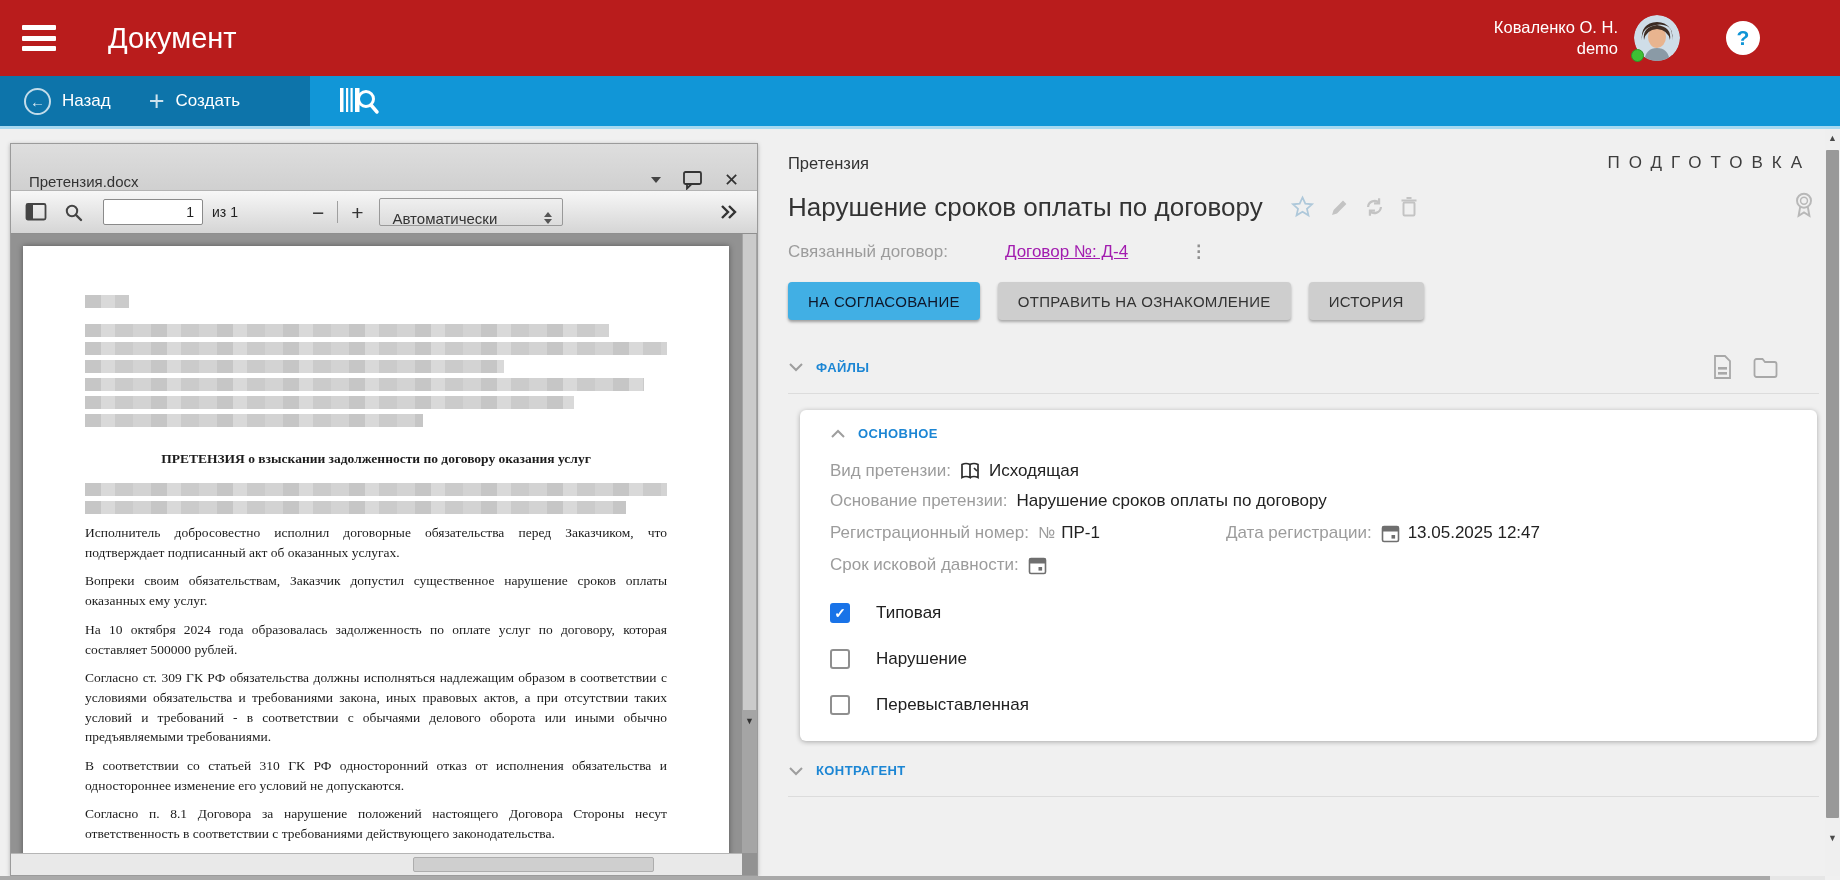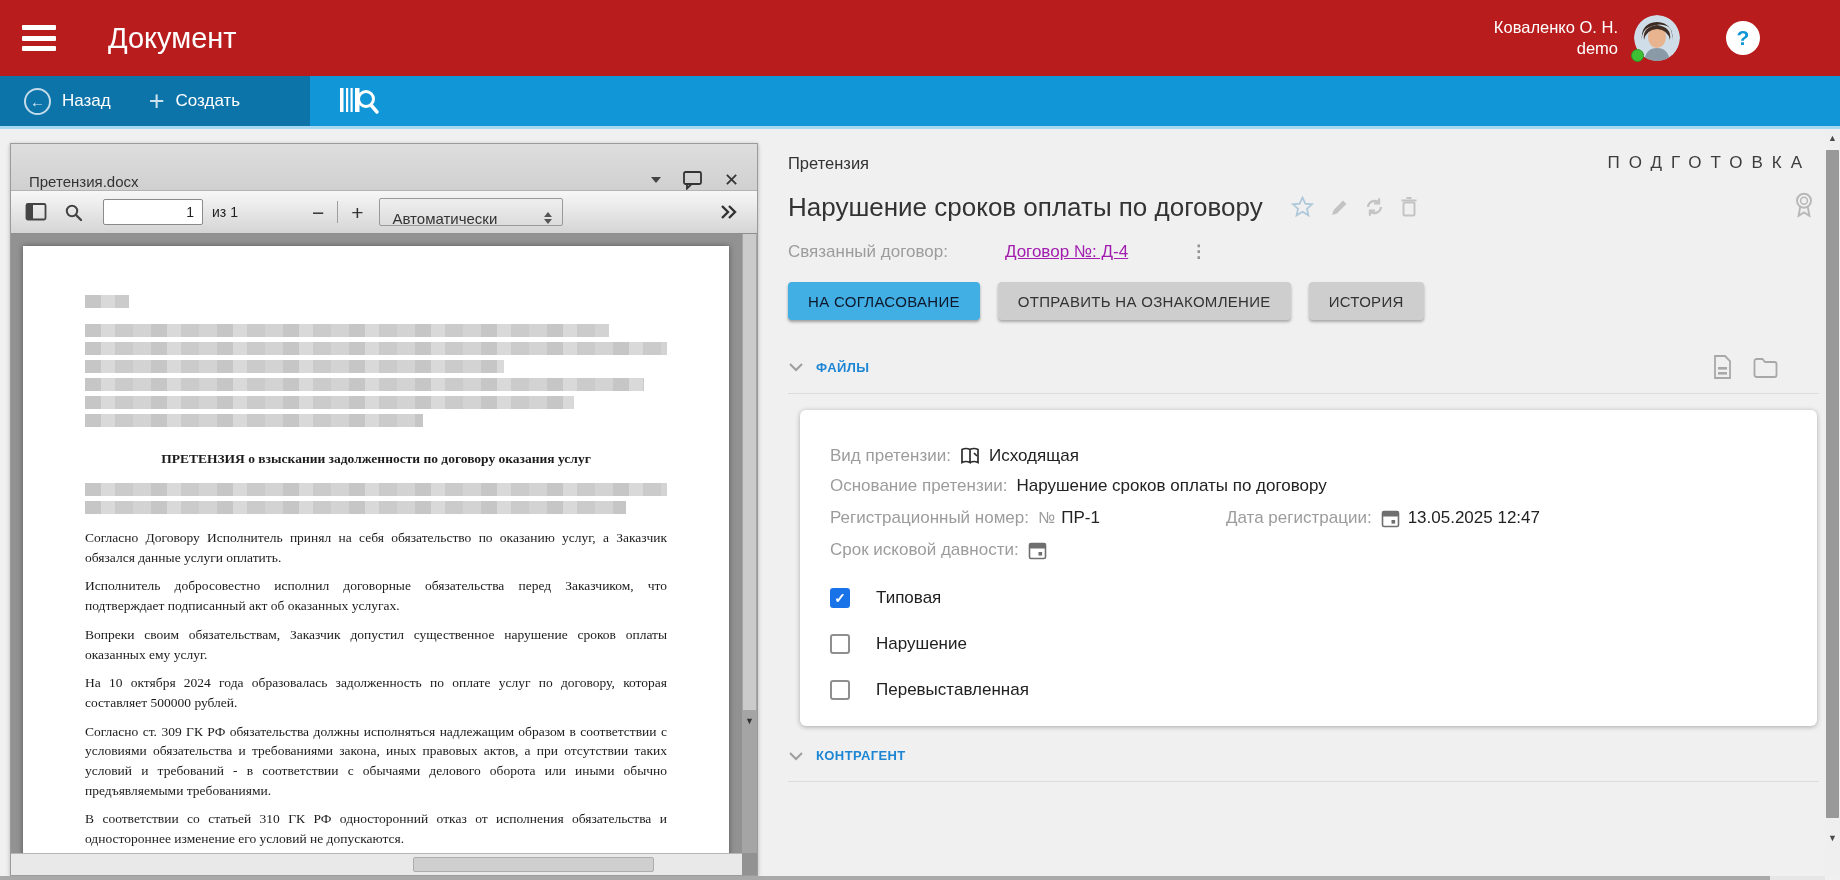--- a/index.html
+++ b/index.html
@@ -215,21 +215,20 @@
           <div class="redact" style="width:44px"></div>
           <div class="redact mt16" style="width:90%"></div>
           <div class="redact" style="width:100%"></div>
           <div class="redact" style="width:72%"></div>
           <div class="redact" style="width:96%"></div>
           <div class="redact" style="width:84%"></div>
           <div class="redact" style="width:58%"></div>
           <div class="doc-title">ПРЕТЕНЗИЯ о взыскании задолженности по договору оказания услуг</div>
           <div class="redact mt16" style="width:100%"></div>
           <div class="redact" style="width:93%"></div>
-          <p style="margin-top:14px">Согласно Договору Исполнитель принял на себя обязательство по оказанию услуг, а Заказчик обязался данные услуги оплатить.</p>
           <p>Исполнитель добросовестно исполнил договорные обязательства перед Заказчиком, что подтверждает подписанный акт об оказанных услугах.</p>
           <p>Вопреки своим обязательствам, Заказчик допустил существенное нарушение сроков оплаты оказанных ему услуг.</p>
           <p>На 10 октября 2024 года образовалась задолженность по оплате услуг по договору, которая составляет 500000 рублей.</p>
           <p>Согласно ст. 309 ГК РФ обязательства должны исполняться надлежащим образом в соответствии с условиями обязательства и требованиями закона, иных правовых актов, а при отсутствии таких условий и требований - в соответствии с обычаями делового оборота или иными обычно предъявляемыми требованиями.</p>
           <p>В соответствии со статьей 310 ГК РФ односторонний отказ от исполнения обязательства и одностороннее изменение его условий не допускаются.</p>
           <p>Согласно п. 8.1 Договора за нарушение положений настоящего Договора Стороны несут ответственность в соответствии с требованиями действующего законодательства.</p>
 
         </div>
         <div class="content-vscroll">
           <div class="thumb"></div>
@@ -301,20 +300,26 @@
             <rect x="8" y="18" width="9" height="2.6" fill="#a8a8a8"></rect>
           </svg>
           <svg width="27" height="24" viewBox="0 0 27 24" style="cursor:pointer">
             <path d="M2.5 6 a2 2 0 0 1 2-2 h6 l2.5 3 h9.5 a2 2 0 0 1 2 2 v11 a2 2 0 0 1-2 2 h-18 a2 2 0 0 1-2-2z" fill="none" stroke="#a8a8a8" stroke-width="1.8"></path>
           </svg>
         </span>
       </div>
       <div class="divider"></div>
 
       <div class="card">
+        <div class="section-head">
+          <svg width="16" height="10" viewBox="0 0 16 10">
+            <path d="M2 8 l6-6 6 6" fill="none" stroke="#9e9e9e" stroke-width="2"></path>
+          </svg>
+          <span class="section-label">ОСНОВНОЕ</span>
+        </div>
 
         <div class="f-row kind-row">
           <span class="f-label">Вид претензии:</span>
           <span class="icon-gap">
             <svg width="21" height="18" viewBox="0 0 21 18">
               <path d="M2 2.5 q4-2 8 0 v13 q-4-2-8 0z" fill="none" stroke="#2d2d2d" stroke-width="1.7"></path>
               <path d="M10 2.5 q4-2 8 0 v13 q-4-2-8 0" fill="none" stroke="#2d2d2d" stroke-width="1.7"></path>
               <line x1="14" y1="6" x2="17" y2="9" stroke="#2d2d2d" stroke-width="1.7"></line>
             </svg>
           </span>

